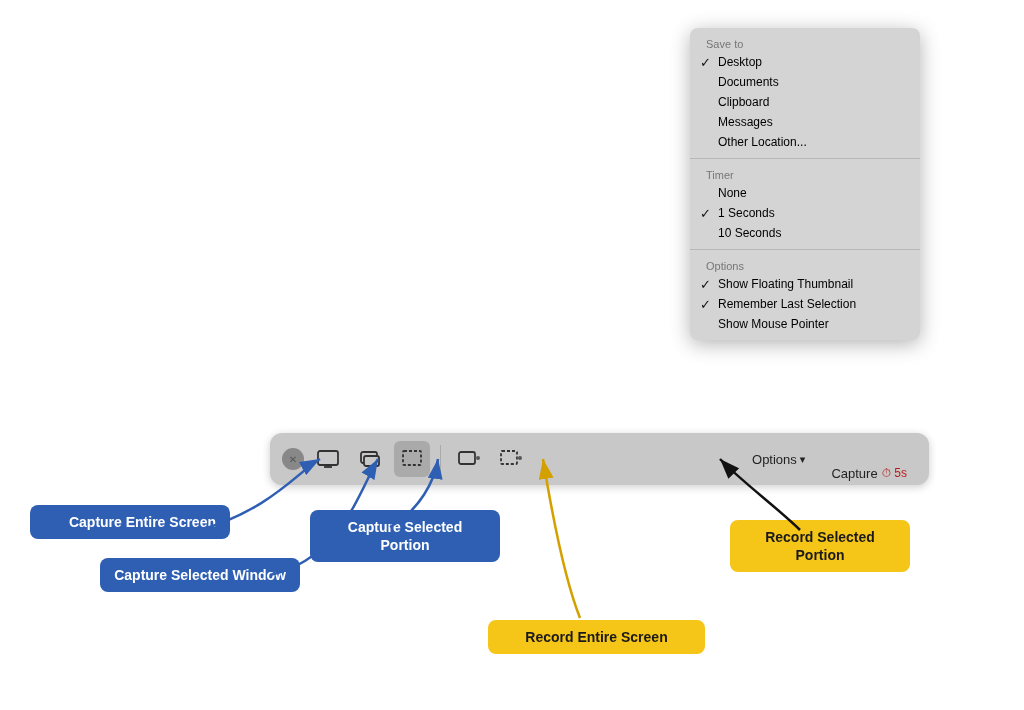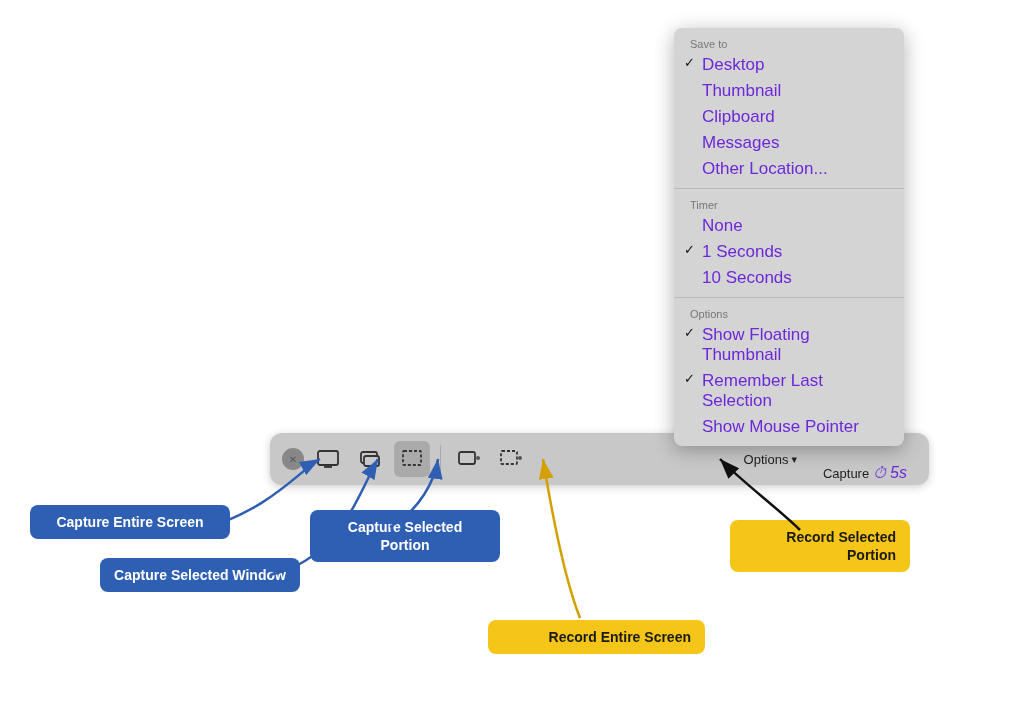--- a/index.html
+++ b/index.html
@@ -9,21 +9,21 @@
       background: #fff;
       font-family: -apple-system, BlinkMacSystemFont, 'Helvetica Neue', Arial, sans-serif;
       position: relative;
       overflow: hidden;
     }
 
     
     .dropdown-menu {
       position: absolute;
       top: 28px;
-      right: 120px;
+      right: 104px;
       width: 230px;
       background: #d4d4d4;
       border-radius: 8px;
       box-shadow: 0 4px 20px rgba(0,0,0,0.3);
       overflow: hidden;
       z-index: 10;
     }
 
     .menu-section {
       padding: 6px 0;
@@ -34,22 +34,22 @@
     }
 
     .menu-section-header {
       font-size: 11px;
       color: #777;
       padding: 4px 16px 2px;
       font-weight: 500;
     }
 
     .menu-item {
-      font-size: 17px;
-      color: #6d28d9;
+      font-size: 12px;
+      color: #000000;
       padding: 3px 16px 3px 28px;
       position: relative;
       cursor: pointer;
     }
 
     .menu-item.checked::before {
       content: '✓';
       position: absolute;
       left: 10px;
       font-size: 13px;
@@ -148,48 +148,47 @@
       border-radius: 6px;
       display: flex;
       align-items: center;
       gap: 4px;
       cursor: pointer;
       white-space: nowrap;
       margin-top: 28px;
     }
 
     .capture-timer {
-      font-size: 16px;
-      color: #6d28d9;
-      font-style: italic;
+      font-size: 12px;
+      color: #b91c1c;
     }
 
     
     .label-blue {
       position: absolute;
       background: #2e5fb3;
       color: #fff;
       font-size: 14px;
       font-weight: 600;
       padding: 8px 14px;
       border-radius: 8px;
-      text-align: center;
+      text-align: right;
       line-height: 1.3;
     }
 
     
     .label-yellow {
       position: absolute;
       background: #f5c518;
       color: #1a1a1a;
       font-size: 14px;
       font-weight: 700;
       padding: 8px 14px;
       border-radius: 8px;
-      text-align: right;
+      text-align: center;
       line-height: 1.3;
     }
 
     
     .arrows-svg {
       position: absolute;
       top: 0;
       left: 0;
       width: 1024px;
       height: 710px;
@@ -198,21 +197,21 @@
     }
   </style>
 </head>
 <body>
 
 <div class="dropdown-menu">
 
   <div class="menu-section">
     <div class="menu-section-header">Save to</div>
     <div class="menu-item checked">Desktop</div>
-    <div class="menu-item">Thumbnail</div>
+    <div class="menu-item">Documents</div>
     <div class="menu-item">Clipboard</div>
     <div class="menu-item">Messages</div>
     <div class="menu-item">Other Location...</div>
   </div>
 
   <div class="menu-section">
     <div class="menu-section-header">Timer</div>
     <div class="menu-item">None</div>
     <div class="menu-item checked">1 Seconds</div>
     <div class="menu-item">10 Seconds</div>

